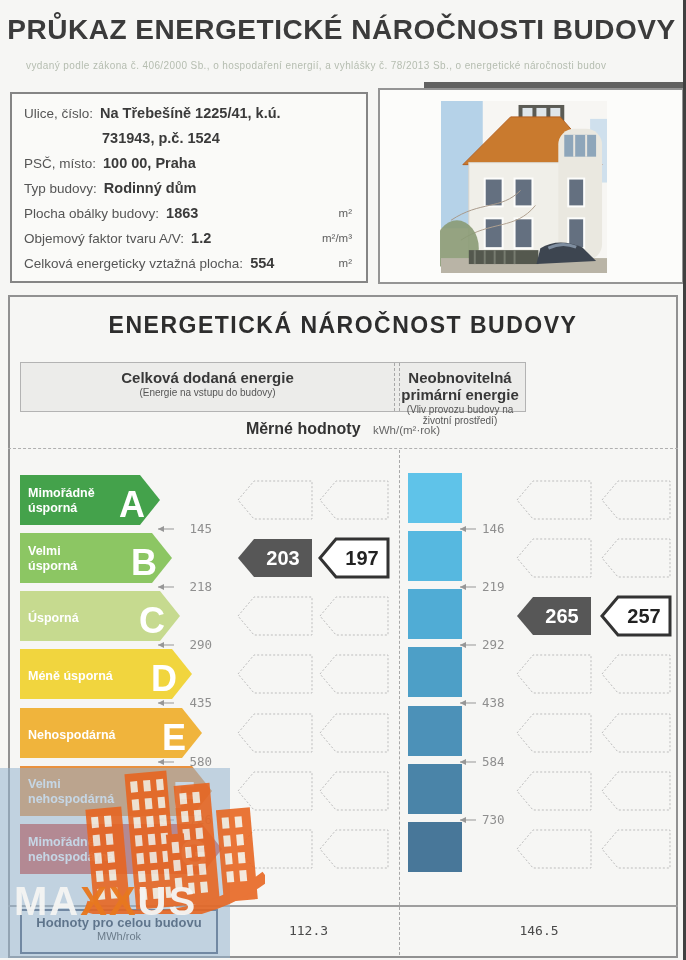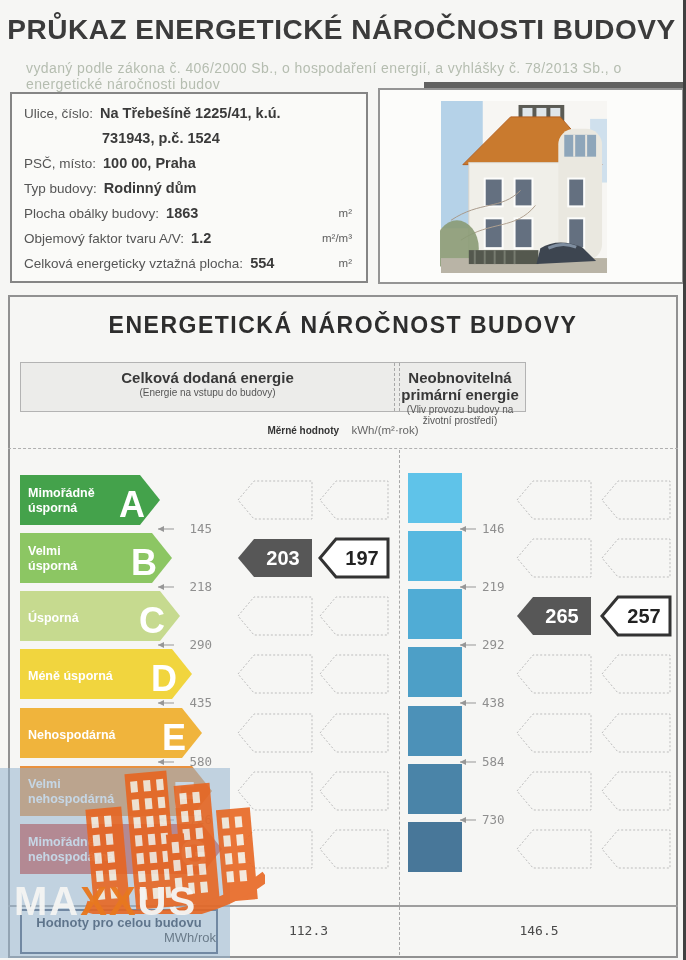--- a/index.html
+++ b/index.html
@@ -1,21 +1,21 @@
 <!DOCTYPE html>
 <html><head>
 <meta charset="utf-8">
 <style>
   html,body{margin:0;padding:0;background:#e8e8e6;}
   #page{position:relative;width:686px;height:960px;background:#f6f6f4;overflow:hidden;
         font-family:"Liberation Sans",sans-serif;border-right:3px solid #404040;box-sizing:border-box;}
   
   .page-title{position:absolute;left:0;right:0;top:14px;text-align:center;font-size:28px;
       font-weight:bold;color:#3b3b3b;letter-spacing:.5px;}
-  .page-subtitle{position:absolute;left:26px;top:60px;font-size:14px;color:#b5bdb0;letter-spacing:.4px;}
+  .page-subtitle{position:absolute;left:26px;top:60px;font-size:10px;color:#b5bdb0;letter-spacing:.4px;text-align:center;}
   
   .info-box{position:absolute;left:10px;top:92px;width:358px;height:191px;border:2px solid #858585;
       background:#fafaf8;box-sizing:border-box;padding:7px 12px 14px 12px;font-size:13.5px;color:#555;}
   .info-row{position:relative;line-height:25px;white-space:nowrap;}
   .lbl{margin-right:7px;}
   .val{font-weight:bold;color:#3a3a3a;font-size:14.5px;}
   .val2{padding-left:78px;font-weight:bold;color:#3a3a3a;font-size:14.5px;line-height:25px;}
   .unit{position:absolute;right:2px;top:0;font-size:11.5px;color:#5d5d5d;font-weight:normal;}
   
   .scan-strip{position:absolute;left:424px;top:82px;width:262px;height:9px;background:#404040;opacity:.82;}
@@ -27,40 +27,40 @@
   .section-title{position:absolute;left:8px;width:670px;top:312px;text-align:center;font-size:23px;
       font-weight:bold;color:#2d2d2d;letter-spacing:1.5px;}
   .col-headers{position:absolute;left:20px;top:362px;width:506px;height:50px;background:#ececea;
       border:1px solid #b3b3b3;box-sizing:border-box;display:flex;}
   .col-h{box-sizing:border-box;text-align:center;padding-top:6px;}
   .col-h.left{width:373px;}
   .col-h.right{flex:1;border-left:1px dashed #a8a8a8;}
   .col-title{font-size:15px;font-weight:bold;color:#383838;}
   .col-sub{font-size:10px;color:#555;margin-top:1px;}
   .measure-band{position:absolute;left:8px;top:420px;width:670px;text-align:center;}
-  .m-label{font-size:10px;font-weight:bold;color:#333;}
+  .m-label{font-size:16px;font-weight:bold;color:#333;}
   .m-unit{font-size:11.5px;color:#666;margin-left:8px;}
   .hdash{position:absolute;left:8px;top:448px;width:670px;border-top:1px dashed #b0b0b0;}
   .vdash{position:absolute;left:399px;width:0;border-left:1px dashed #a8a8a8;}
   .vd1{top:363px;height:48px;}
   .vd2{top:450px;height:455px;}
   .vd3{top:907px;height:48px;}
   #scale-area{position:absolute;left:8px;top:450px;width:665px;height:455px;}
   
   .clbl{font-size:12.5px;font-weight:bold;fill:#ffffff;font-family:"Liberation Sans",sans-serif;}
   .cletter{font-size:36px;font-weight:800;fill:#ffffff;text-anchor:middle;font-family:"Liberation Sans",sans-serif;}
   .thr{font-size:12.5px;fill:#8f8f8f;font-family:"DejaVu Sans Mono",monospace;}
   .mval{font-size:20px;font-weight:bold;fill:#ffffff;font-family:"Liberation Sans",sans-serif;}
   .mval.dark{fill:#222222;}
   
   .footer-line{position:absolute;left:8px;top:905px;width:670px;border-top:2px solid #9e9e9e;}
   .footer-label-box{position:absolute;left:20px;top:909px;width:198px;height:45px;border:2px solid #45536b;
       box-sizing:border-box;text-align:center;padding-top:4px;z-index:10;}
   .fl1{font-size:13px;font-weight:bold;color:#1c2638;}
-  .fl2{font-size:13px;color:#333;text-align:right;}
+  .fl2{font-size:11px;color:#333;}
   .total{position:absolute;top:923px;text-align:center;font-size:13px;color:#4a4a4a;
       font-family:"DejaVu Sans Mono",monospace;}
   .total.left{left:217px;width:183px;}
   .total.right{left:400px;width:278px;}
   
   .wm-blue{position:absolute;left:0;top:768px;width:230px;height:190px;background:rgba(150,180,208,.55);z-index:30;}
   #wm-buildings{position:absolute;left:80px;top:756px;z-index:31;opacity:.88;}
   .wm-text{position:absolute;left:14px;top:879px;z-index:32;font-size:40px;font-weight:800;
       letter-spacing:2px;opacity:.96;font-family:"Liberation Sans",sans-serif;}
   .wm-ma,.wm-us{color:#f5f5f3;}

